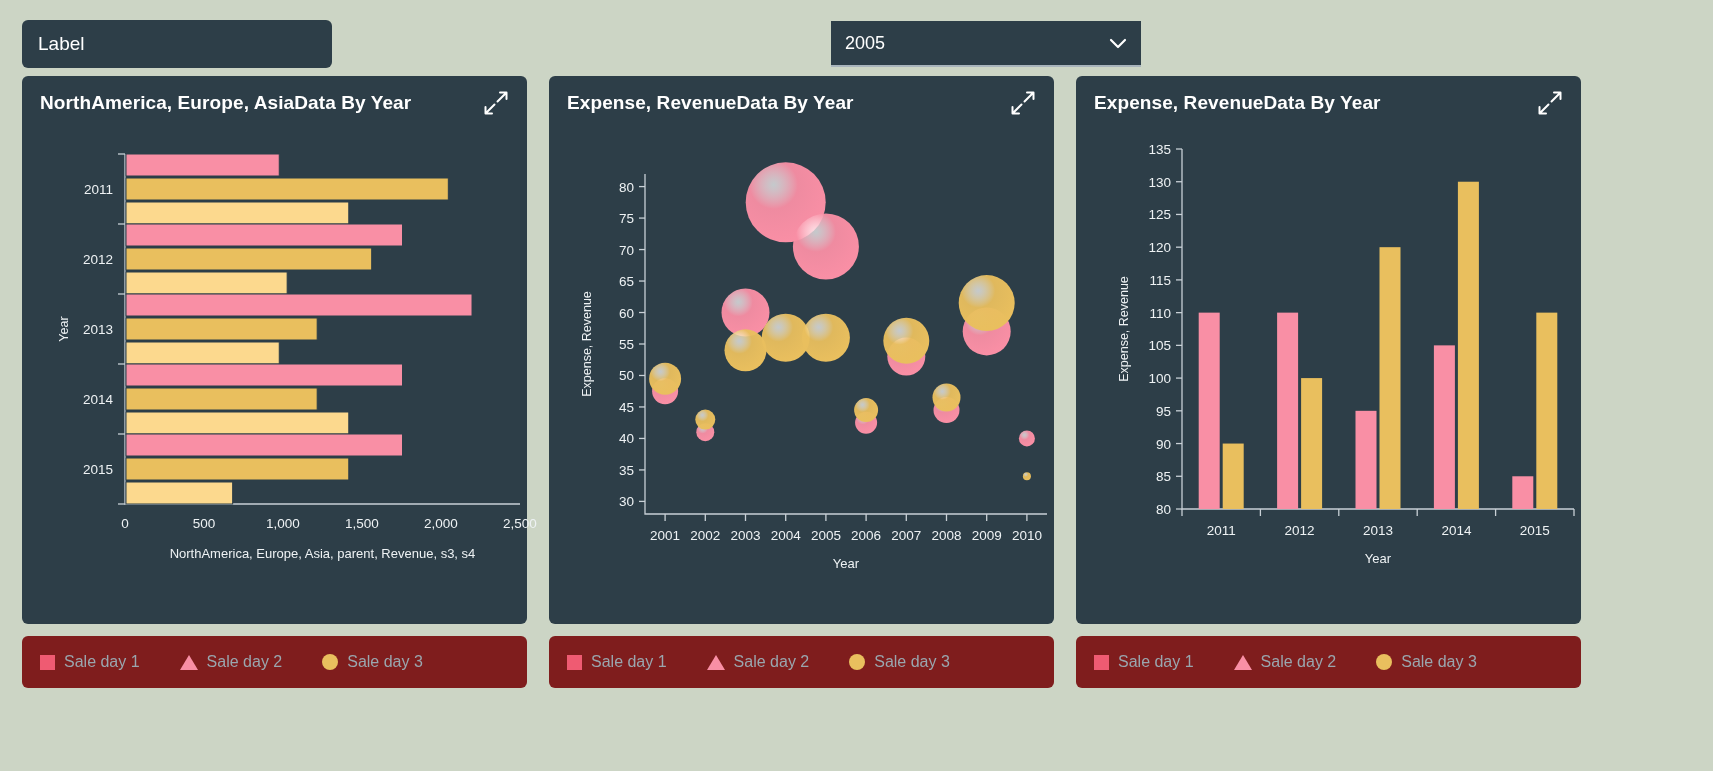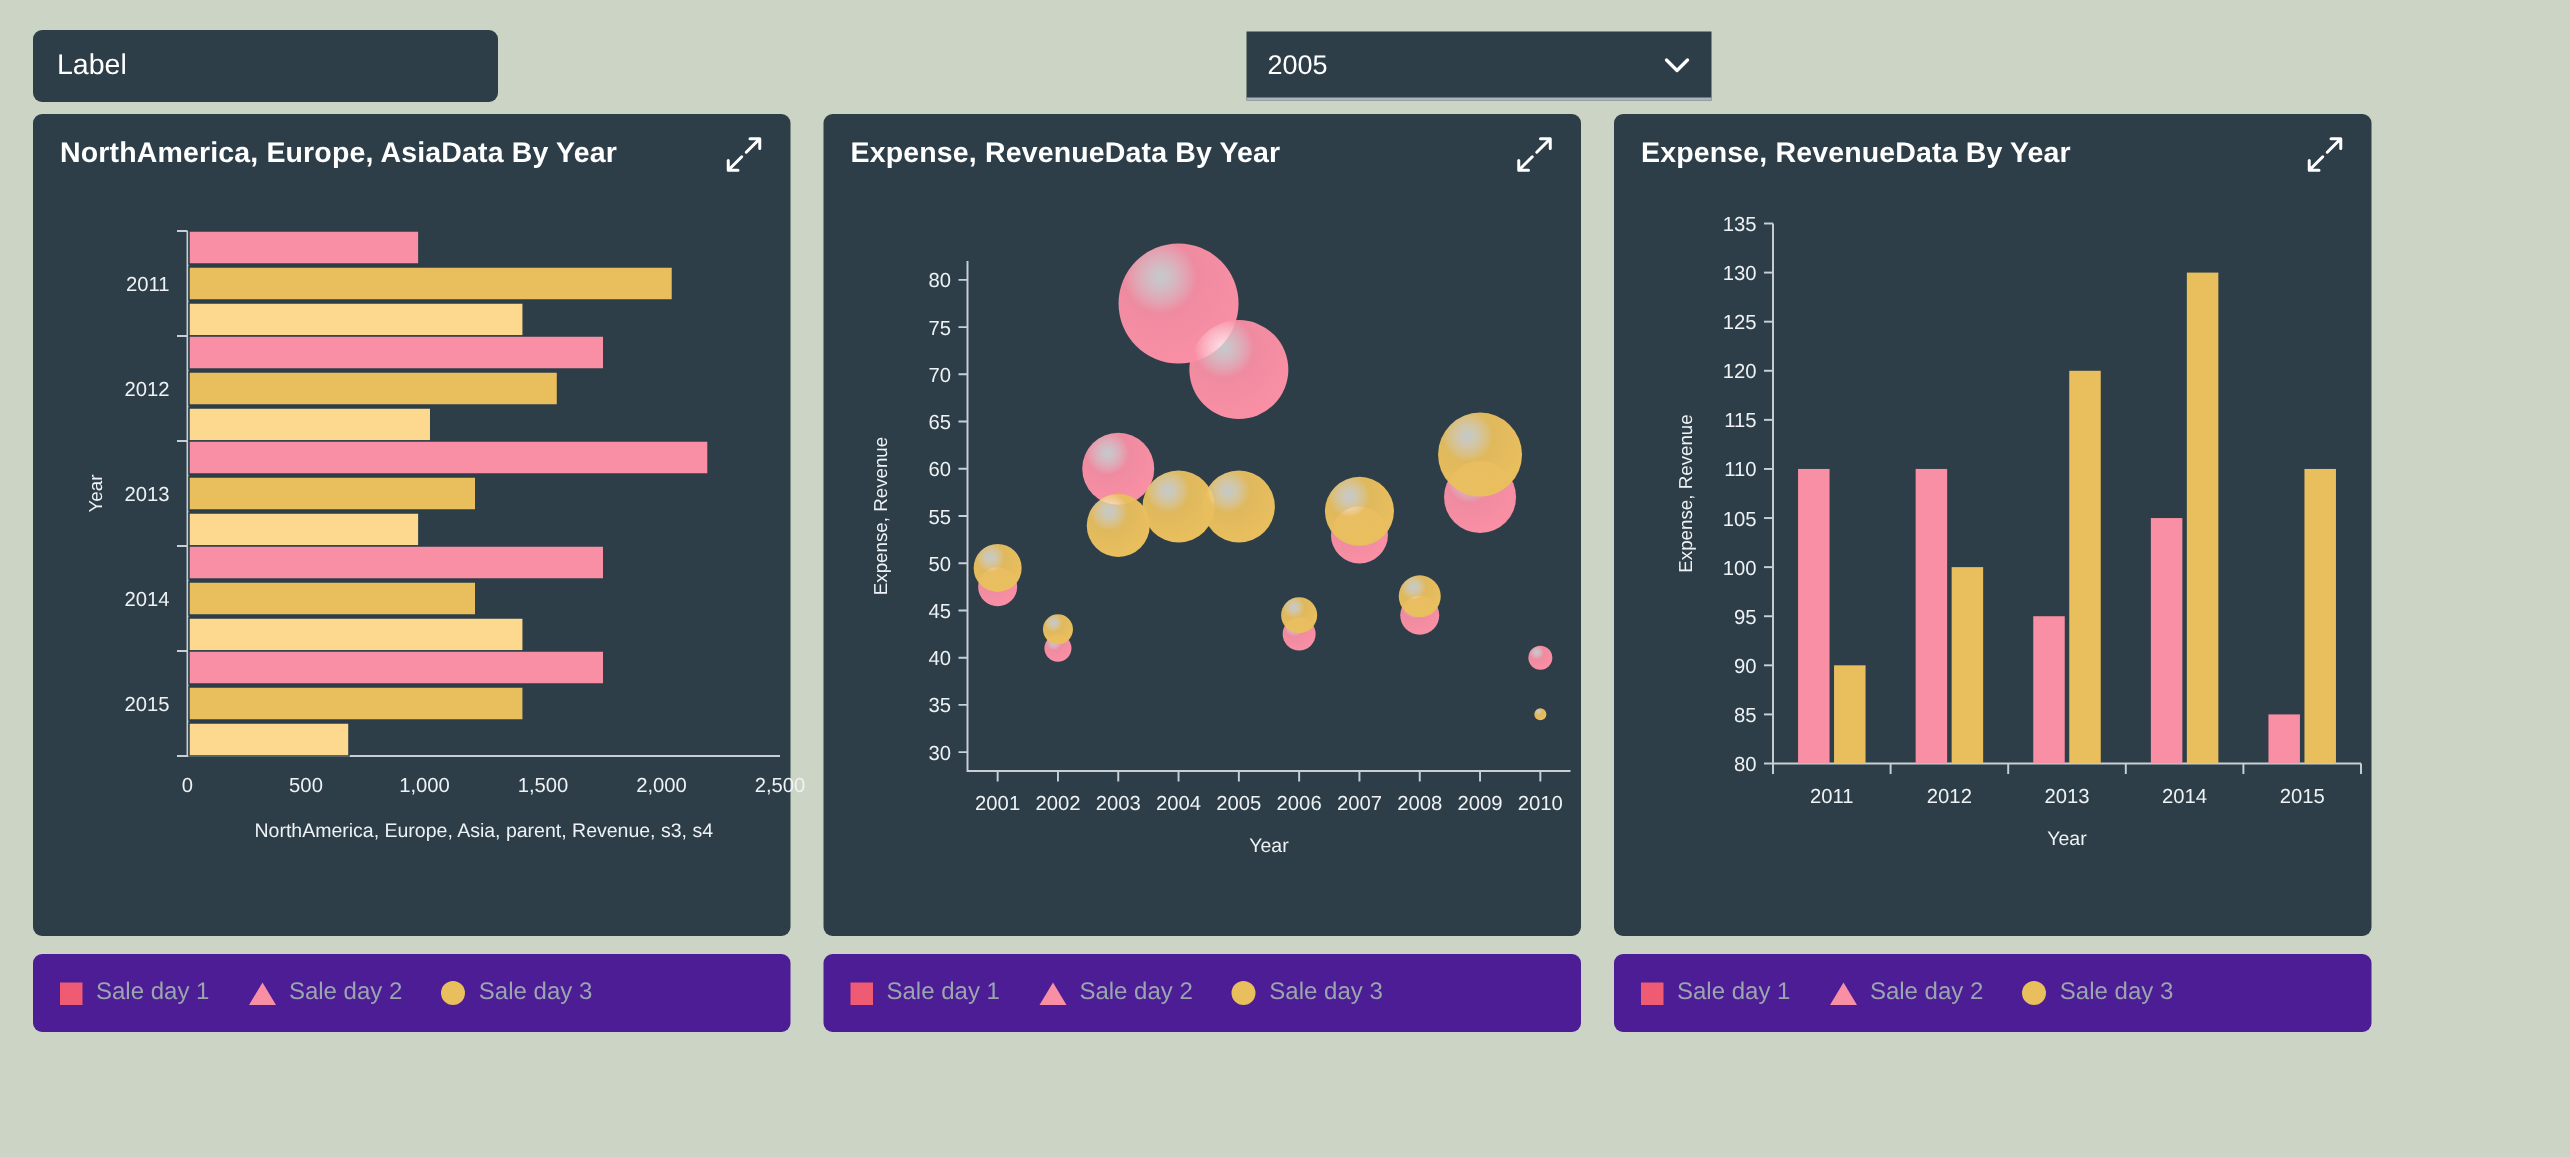--- a/index.html
+++ b/index.html
@@ -32,22 +32,22 @@
   }
   .panels { display:flex; gap:22px; padding:0 22px; }
   .panel { width:505px; }
   .card {
     background:#2d3e48; border-radius:6px; height:548px;
     padding:16px 18px 8px 18px; position:relative;
   }
   .card-title { color:#ffffff; font-size:19px; font-weight:bold; letter-spacing:.1px; }
   .expand-icon { position:absolute; right:18px; top:14px; cursor:pointer; }
   .legend-card {
-    margin-top:12px; background:#4c1d95; border-radius:6px; height:52px;
-    display:flex; align-items:center; gap:26px; padding:0 18px;
+    margin-top:12px; background:#7f1d1d; border-radius:6px; height:52px;
+    display:flex; align-items:center; gap:40px; padding:0 18px;
   }
   .legend-item { display:flex; align-items:center; gap:9px; }
   .legend-item span.lbl { color:#9aa6ae; font-size:16px; }
   .sw-square { width:15px; height:15px; background:#ef5b72; display:block; }
   .sw-tri { width:0;height:0;border-left:9px solid transparent;border-right:9px solid transparent;border-bottom:15px solid #f98fa5; display:block;}
   .sw-circle { width:16px;height:16px;border-radius:50%;background:#e9bf5e;display:block;}
 
   .plot { position:relative; width:100%; height:490px; }
   svg { display:block; }
   .axis-line { stroke:#c8d0d6; stroke-width:1.3; fill:none; }

